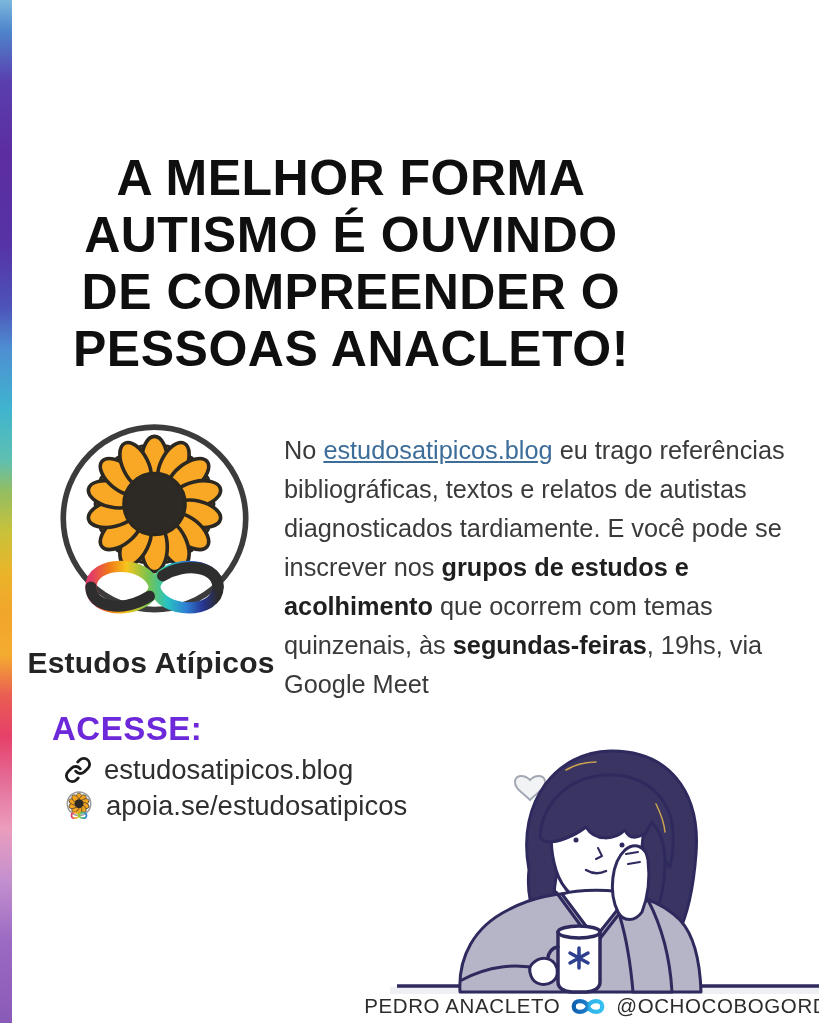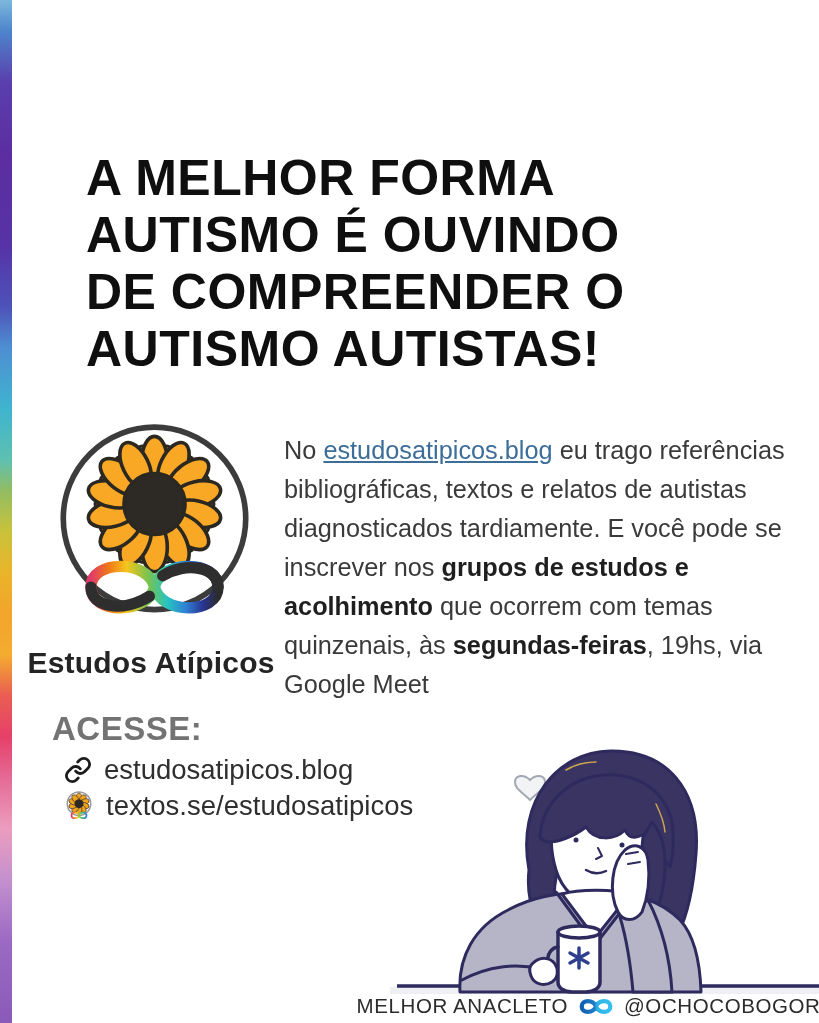--- a/index.html
+++ b/index.html
@@ -11,41 +11,41 @@
   
   .stripe {
     position:absolute; left:0; top:0; width:12px; height:1023px;
     background:linear-gradient(to bottom,
       #7db8dc 0%, #4e85cc 3%, #5a3fae 8%, #5c2da0 15%, #5633a6 24%,
       #4d53b8 30%, #4e8ed2 34%, #3fb4cf 40%, #5fc0b0 45%, #93bd62 48%,
       #c9c23a 52%, #eab429 56%, #f2a52b 60%, #f4ac2f 64%, #ea5d53 68%,
       #e64069 72%, #e46a95 76%, #eb9dbd 81%, #c490cf 86%, #9b6ac2 92%, #8a5ab8 100%);
   }
   .headline {
-    position:absolute; left:86px; top:150px;
+    position:absolute; left:73px; top:150px;
     font-size:50px; font-weight:800; letter-spacing:0.5px;
-    line-height:57px; color:#0f0f0f;
+    line-height:57px; color:#0f0f0f;text-align:center;
   }
   .headline span { display:block; white-space:nowrap; }
 
   .logo-svg { position:absolute; left:52px; top:420px; width:205px; height:205px; }
   .logo-title {
     position:absolute; left:26px; top:646px; width:250px; text-align:center;
     font-size:30px; font-weight:800; color:#242424; letter-spacing:0.2px;
   }
   .intro {
     position:absolute; left:284px; top:431px; width:512px;
     font-size:25.3px; line-height:39px; color:#3a3a3a;
   }
   .intro .seg-link { color:#3d6d99; text-decoration:underline; cursor:pointer; }
   .intro .seg-bold { font-weight:700; color:#1f1f1f; }
 
   .access-heading {
     position:absolute; left:52px; top:710px;
-    font-size:33px; font-weight:800; color:#737373; letter-spacing:0.5px;
+    font-size:33px; font-weight:800; color:#6d28d9; letter-spacing:0.5px;
   }
   .access-links { position:absolute; left:64px; top:752px; }
   .access-row { display:flex; align-items:center; gap:12px; height:36px; }
   .access-row .txt { font-size:27.5px; color:#2f2f2f; }
 
   .illustration { position:absolute; left:390px; top:742px; width:429px; height:252px; }
 
   .credit {
     position:absolute; left:390px; top:994px; width:429px;
     display:flex; align-items:center; justify-content:center; gap:9px;
@@ -57,21 +57,21 @@
 <body>
 
 <div class="canvas">
 
   <div class="stripe"></div>
 
   <h1 class="headline">
     <span>A MELHOR FORMA</span>
     <span>AUTISMO É OUVINDO</span>
     <span>DE COMPREENDER O</span>
-    <span>AUTISMO AUTISTAS!</span>
+    <span>PESSOAS ANACLETO!</span>
   </h1>
 
   <svg class="logo-svg" viewBox="0 0 200 200">
     <defs>
       <linearGradient id="lgGrad" x1="0" y1="0" x2="1" y2="0">
         <stop offset="0" stop-color="#e23a68"></stop>
         <stop offset="0.14" stop-color="#f07818"></stop>
         <stop offset="0.28" stop-color="#f5c51c"></stop>
         <stop offset="0.45" stop-color="#79c34f"></stop>
         <stop offset="0.60" stop-color="#27c4c0"></stop>
@@ -154,21 +154,21 @@
           <ellipse cx="16" cy="7.5" rx="3" ry="5.2" transform="rotate(144 16 13.5)"></ellipse>
           <ellipse cx="16" cy="7.5" rx="3" ry="5.2" transform="rotate(180 16 13.5)"></ellipse>
           <ellipse cx="16" cy="7.5" rx="3" ry="5.2" transform="rotate(216 16 13.5)"></ellipse>
           <ellipse cx="16" cy="7.5" rx="3" ry="5.2" transform="rotate(252 16 13.5)"></ellipse>
           <ellipse cx="16" cy="7.5" rx="3" ry="5.2" transform="rotate(288 16 13.5)"></ellipse>
           <ellipse cx="16" cy="7.5" rx="3" ry="5.2" transform="rotate(324 16 13.5)"></ellipse>
         </g>
         <circle cx="16" cy="13.5" r="4.8" fill="#2d2a26"></circle>
         <path d="M8,26 C8,22 15,22 16,26 C17,30 24,30 24,26 C24,22 17,22 16,26 C15,30 8,30 8,26" fill="none" stroke="url(#miniGrad)" stroke-width="1.8" stroke-linecap="round"></path>
       </svg>
-      <span class="txt">textos.se/estudosatipicos</span>
+      <span class="txt">apoia.se/estudosatipicos</span>
     </div>
   </div>
 
   <svg class="illustration" viewBox="0 0 429 252">
 
     <g>
       <rect x="0" y="245" width="429" height="7" fill="#eef0f3"></rect>
       <path d="M7,244 L429,244" stroke="#2e2a5e" stroke-width="3.5" fill="none"></path>
     </g>
 
@@ -211,21 +211,21 @@
         <g stroke="#2e3f8f" stroke-width="3.5">
           <path d="M189,206 L189,226 M180,211 L198,221 M198,211 L180,221" fill="none"></path>
         </g>
       </g>
 
       <path d="M142,222 C150,214 160,215 165,222 C169,228 168,236 162,240 C154,245 144,242 141,234 C139,229 139,225 142,222 Z" fill="#ffffff" stroke-width="3"></path>
     </g>
   </svg>
 
   <div class="credit">
-    <span>MELHOR ANACLETO</span>
+    <span>PEDRO ANACLETO</span>
     <svg width="38" height="21" viewBox="0 0 40 22">
       <defs>
         <linearGradient id="credGrad" x1="0" y1="0" x2="1" y2="0">
           <stop offset="0" stop-color="#1060b0"></stop>
             <stop offset="0.45" stop-color="#1f7ec8"></stop>
           <stop offset="0.55" stop-color="#2fb3e8"></stop>
             <stop offset="1" stop-color="#35c0f0"></stop>
         </linearGradient>
       </defs>
       <path d="M5,11 C5,3.5 17,3.5 20,11 C23,18.5 35,18.5 35,11 C35,3.5 23,3.5 20,11 C17,18.5 5,18.5 5,11" fill="none" stroke="url(#credGrad)" stroke-width="4.5" stroke-linecap="round"></path>

